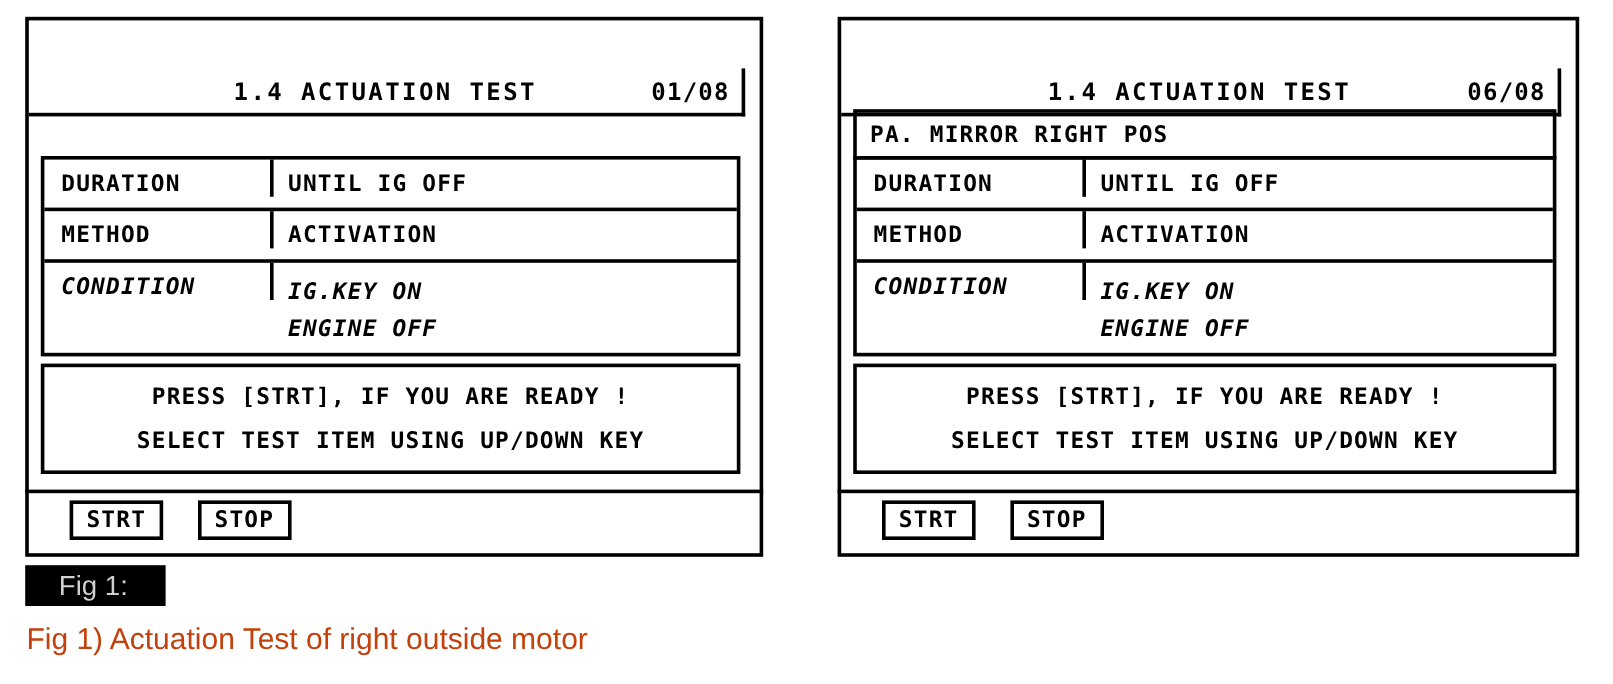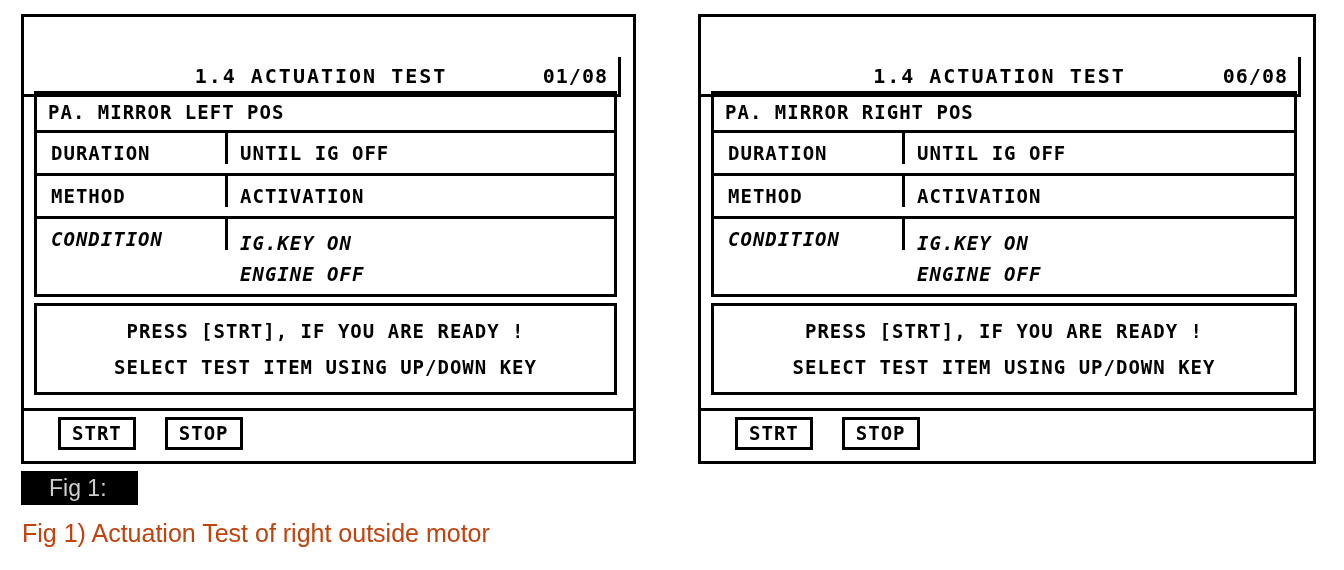--- a/index.html
+++ b/index.html
@@ -122,23 +122,20 @@
 <body>
 
 <div id="stage">
 
   <div class="panel panel-left">
     <div class="hdr">
       <span class="hdr-title">1.4 ACTUATION TEST</span>
       <span class="hdr-page">01/08</span>
     </div>
 
-    <div class="item-box">
-      <span>PA. MIRROR LEFT POS</span>
-    </div>
 
     <div class="tbl">
       <div class="trow trow-single">
         <div class="tlabel">DURATION</div>
         <div class="tval">
           <div class="vline">UNTIL IG OFF</div>
         </div>
       </div>
       <div class="trow trow-single">
         <div class="tlabel">METHOD</div>

